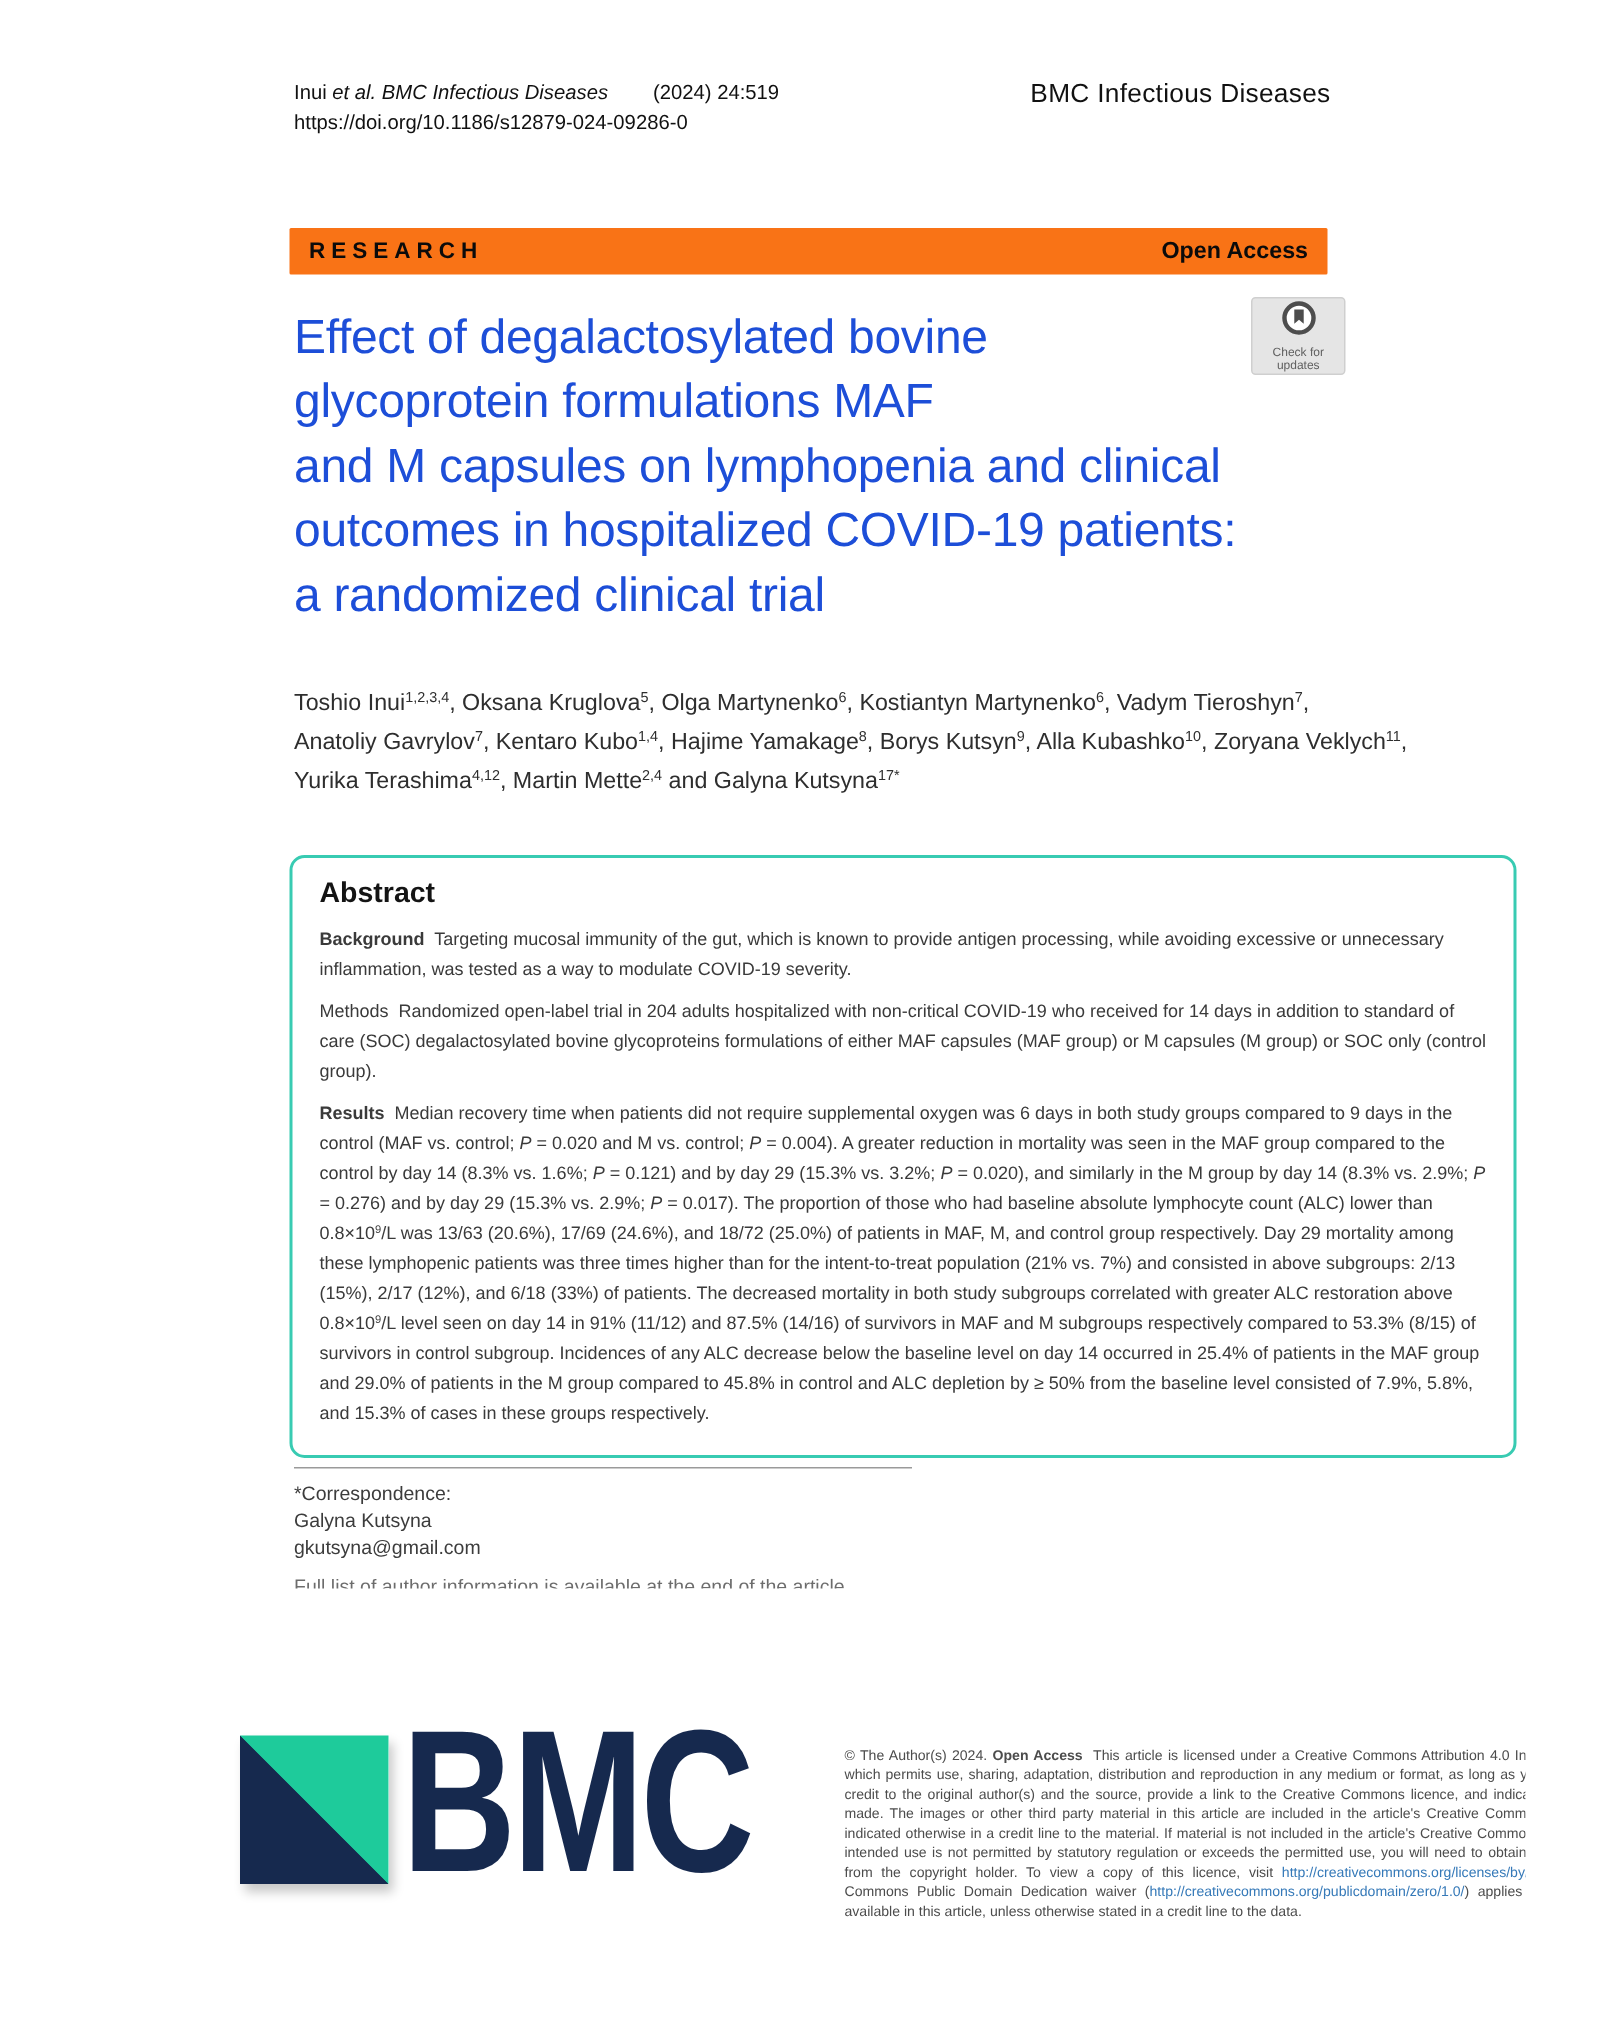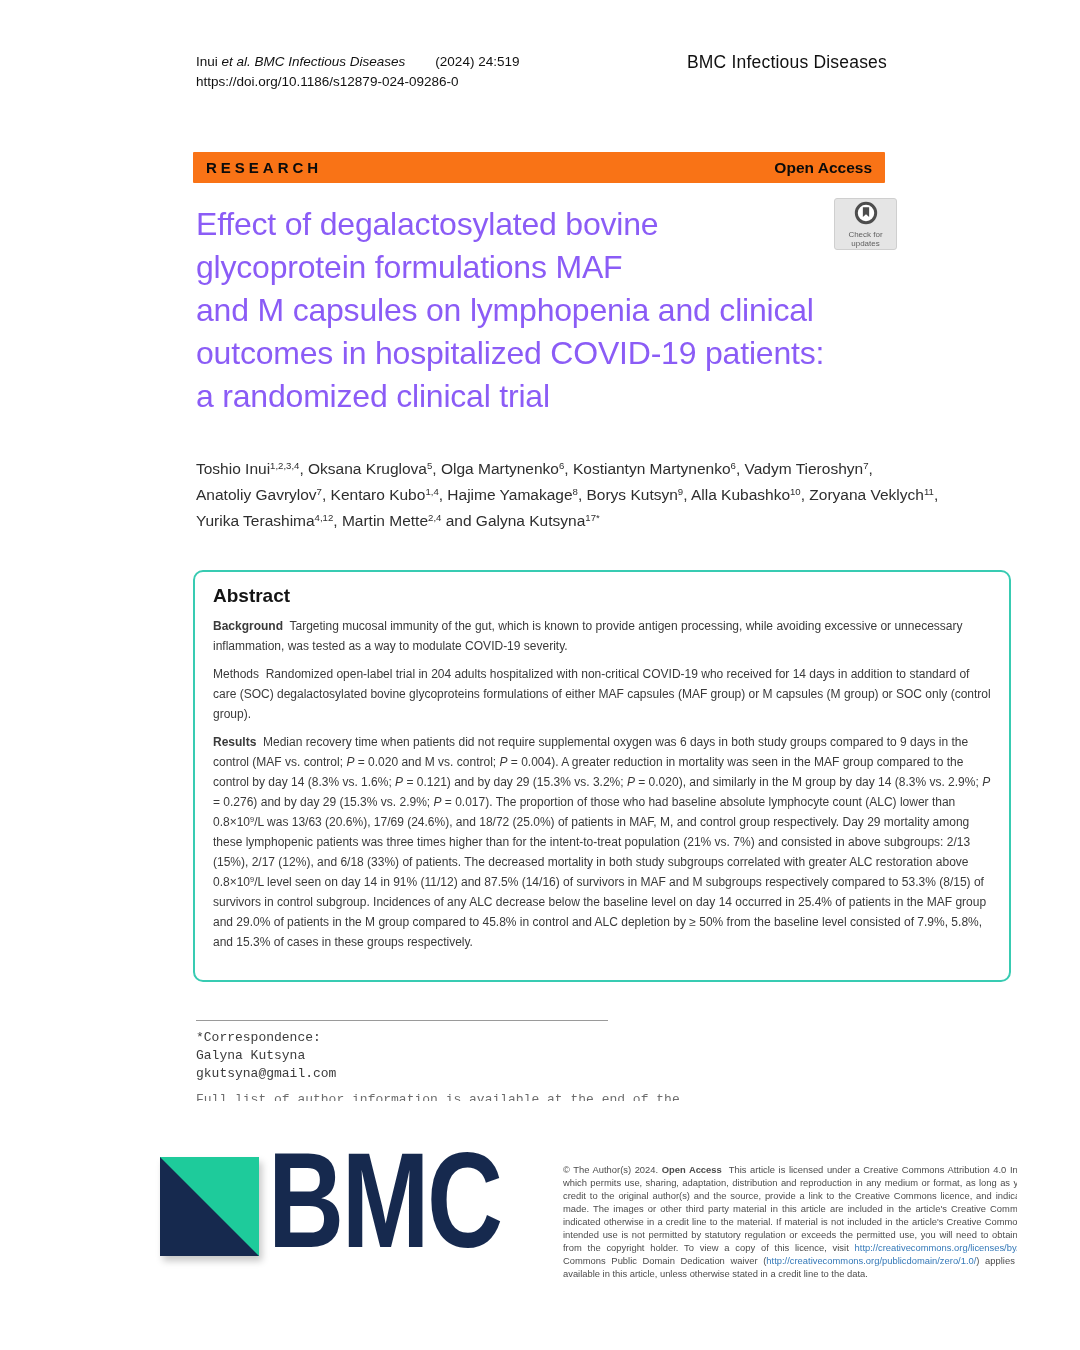--- a/index.html
+++ b/index.html
@@ -13,37 +13,37 @@
   .cite .doi { font-style:normal; }
   .journal { font-size:17.5px; color:#111; letter-spacing:0.2px; }
 
   
   .banner { position:absolute; top:152px; left:130px; right:132px; height:31px;
             display:flex; justify-content:space-between; align-items:center; padding:0 13px; border-radius:1px; }
   .banner .rtype { font-size:15px; font-weight:700; letter-spacing:4px; color:#0b0b0b; }
   .banner .oaccess { font-size:15.5px; font-weight:700; color:#0b0b0b; }
 
   
-  .title { position:absolute; top:203px; left:133px; width:760px; font-size:32px; line-height:43px; color:#8b5cf6; font-weight:400; letter-spacing:-0.2px; }
+  .title { position:absolute; top:203px; left:133px; width:760px; font-size:32px; line-height:43px; color:#1d4ed8; font-weight:400; letter-spacing:-0.2px; }
   .badge { position:absolute; top:198px; right:120px; width:63px; height:52px; background:#e5e5e5; border:1px solid #cfcfcf; border-radius:3px;
            display:flex; flex-direction:column; align-items:center; justify-content:center; gap:1px; cursor:pointer; }
   .badge .btxt { font-size:8px; line-height:9px; color:#5f5f5f; text-align:center; }
 
   
   .authors { position:absolute; top:456px; left:133px; width:800px; font-size:15.5px; line-height:26px; color:#2e2e2e; }
   sup { font-size:0.62em; vertical-align:baseline; position:relative; top:-0.5em; line-height:0; }
 
   
-  .abs { position:absolute; top:570px; left:130px; width:818px; border:2px solid #38cbb2; border-radius:10px; padding:13px 18px 28px 18px; background:#fff; }
+  .abs { position:absolute; top:570px; left:130px; width:818px; border:2px solid #38cbb2; border-radius:10px; padding:13px 18px 18px 18px; background:#fff; }
   .abs h2 { font-size:19px; font-weight:700; color:#141414; margin-bottom:9px; }
   .abs p { font-size:12px; line-height:20px; color:#3a3a3a; margin-bottom:8px; }
   .abs p:last-child { margin-bottom:0; }
 
   
-  .corr { position:absolute; top:1020px; left:133px; width:520px;font-family:Liberation Mono, monospace; }
+  .corr { position:absolute; top:978px; left:133px; width:520px; }
   .corr .rule { width:412px; height:1px; background:#9a9a9a; margin-bottom:8px; }
   .corr .cline { font-size:13px; line-height:18px; color:#3c3c3c; }
   .corr .note-clip { margin-top:8px; height:10px; overflow:hidden; opacity:0.75; }
 
   
   .logo-sq { position:absolute; top:1157px; left:97px; width:99px; height:99px; box-shadow:3px 5px 7px rgba(0,0,0,0.22); }
   .logo-word { position:absolute; top:1141px; left:205px; font-size:135px; line-height:120px; font-weight:700; color:#16294e;
                transform:scaleX(0.78); transform-origin:left center; letter-spacing:-3px; }
   .license { position:absolute; top:1163px; left:500px; width:537px; font-size:9.4px; line-height:13px; color:#4c4c4c; text-align:justify; }
   .license .link { color:#3579b8; cursor:pointer; }

